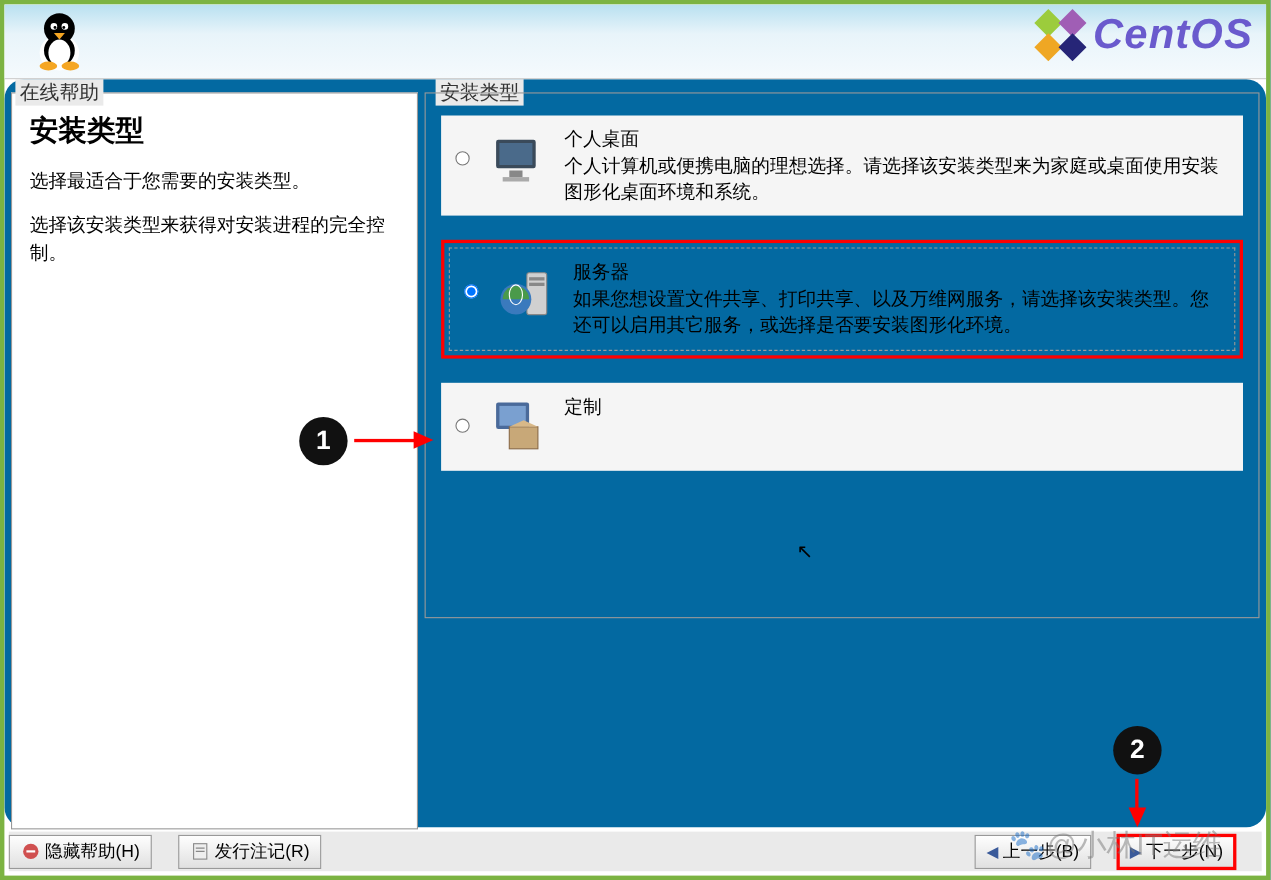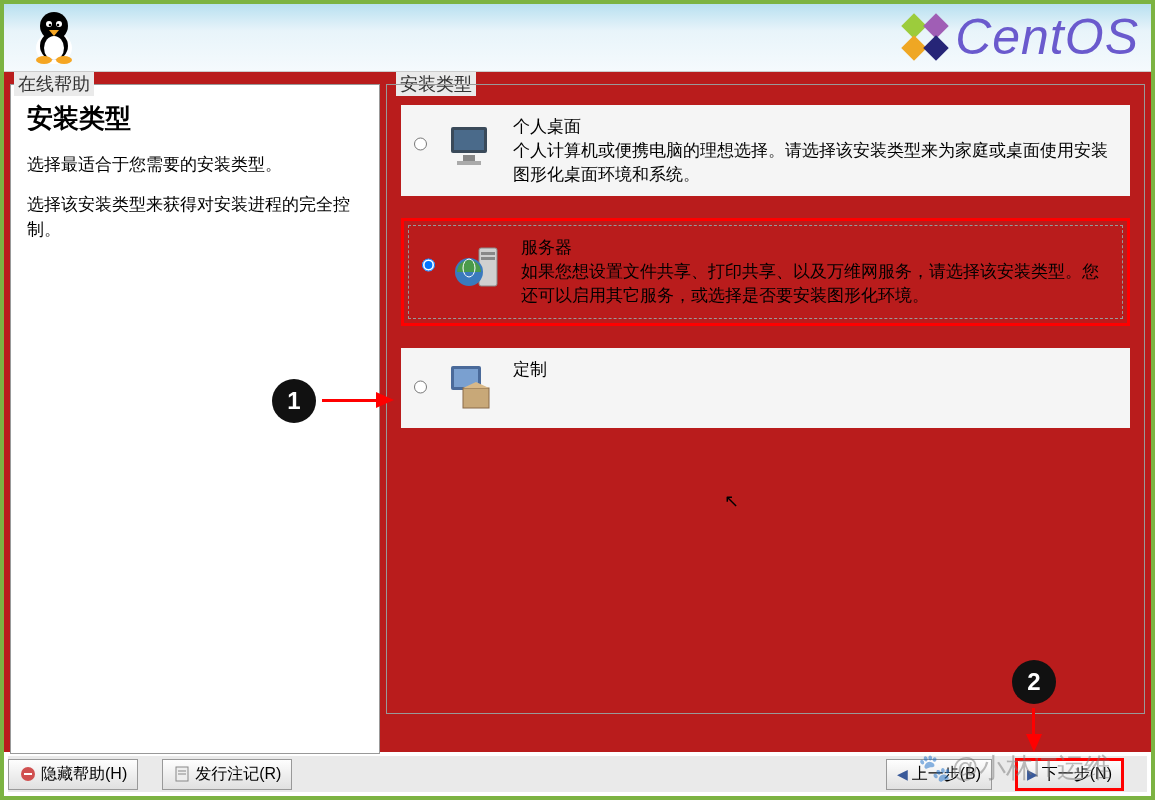--- a/index.html
+++ b/index.html
@@ -29,30 +29,31 @@
   }
   .centos-logo {
     position: absolute;
     right: 12px;
     top: 4px;
     display: flex;
     align-items: center;
     gap: 6px;
   }
   .centos-text {
-    font-size: 50px;
-    font-weight: normal;
+    font-size: 38px;
+    font-weight: bold;
     color: #6a5acd;
     font-style: italic;
     letter-spacing: 1px;
   }
   .main-area {
     display: flex;
     height: 680px;
-    background: #b91c1c;
+    background: #0369a1;
+    border-radius: 18px;
   }
   .help-panel {
     width: 370px;
     margin: 6px;
     position: relative;
   }
   .help-legend {
     position: absolute;
     top: -6px;
     left: 4px;
@@ -87,21 +88,21 @@
     position: absolute;
     top: -6px;
     left: 10px;
     background: #eaeaea;
     padding: 0 4px;
     font-size: 18px;
     color: #333;
   }
   .content-box {
     border: 1px solid #999;
-    height: 630px;
+    height: 478px;
     margin-top: 6px;
     padding: 20px 14px;
     position: relative;
   }
   .option-row {
     display: flex;
     align-items: flex-start;
     gap: 12px;
     padding: 10px 8px;
     margin-bottom: 22px;

